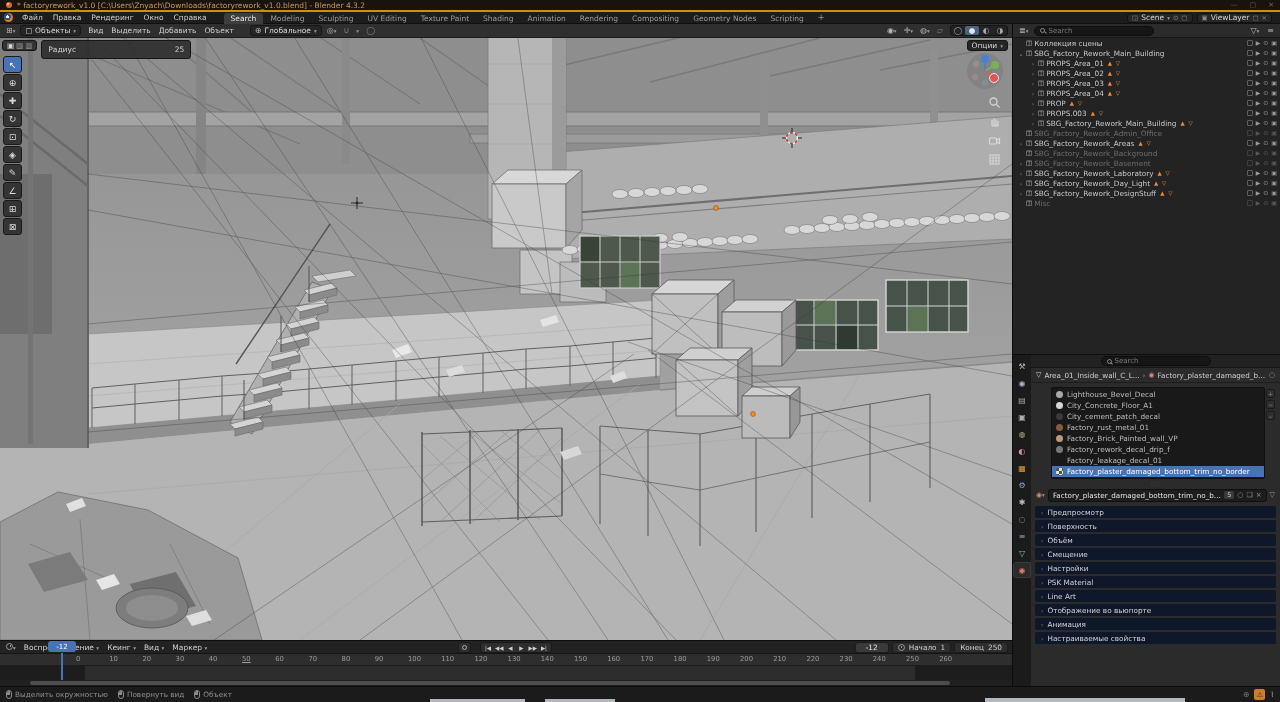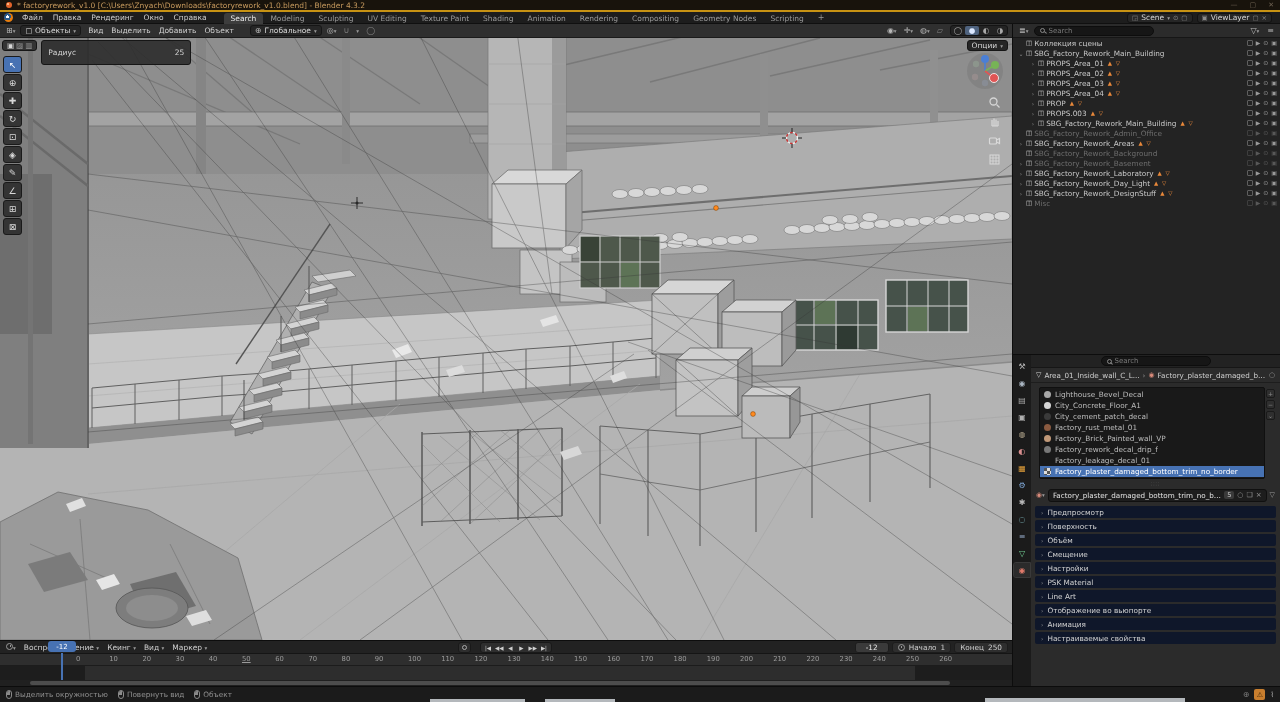--- a/index.html
+++ b/index.html
@@ -38,21 +38,21 @@
   .pill{display:flex;align-items:center;gap:3px;background:#262626;border:1px solid #161616;border-radius:3px;height:11px;padding:0 4px;font-size:7.5px;color:#d8d8d8}
   .pill .cube{color:#e0e0e0;font-size:7px}
   .caret{font-size:5.5px;color:#9a9a9a}
   .vmenu{padding:0 4px;font-size:7.5px;color:#d0d0d0}
   .hdr-ico{color:#b9b9b9;font-size:8px;padding:0 2px}
   .shade-group{margin-left:2px;display:flex;background:#232323;border:1px solid #141414;border-radius:3px;height:11px;align-items:center}
   .shade-btn{width:14px;text-align:center;font-size:7.5px;color:#a9a9a9}
   .shade-btn.active{background:#4f637f;color:#dce8ff;border-radius:2px}
   .toolrow{position:absolute;left:2px;top:16px;display:flex;gap:4px;z-index:5}
   .toolrow .pill{background:#2a2a2ae0}
-  .slider{display:flex;align-items:center;justify-content:space-between;width:150px;background:#2a2a2ae0;border:1px solid #161616;border-radius:3px;height:25px;padding:0 6px;font-size:7.5px;color:#d5d5d5}
+  .slider{display:flex;align-items:center;justify-content:space-between;width:150px;background:#2a2a2ae0;border:1px solid #161616;border-radius:3px;height:19px;padding:0 6px;font-size:7.5px;color:#d5d5d5}
   .opt-btn{position:absolute;right:4px;top:16px;z-index:5}
   .vtoolbar{position:absolute;left:3px;top:32px;width:19px;display:flex;flex-direction:column;gap:1px;z-index:5}
   .vtool{height:17px;background:#2e2e2ee6;border:1px solid #1a1a1a;border-radius:3px;display:flex;align-items:center;justify-content:center;color:#d8d8d8;font-size:9px}
   .vtool.active{background:#4772b3;color:#fff}
   .vp-overlay-text{position:absolute;left:95px;top:30px;z-index:4;color:#eeeeee;text-shadow:0 1px 1px rgba(0,0,0,.45);font-size:8px;line-height:12px}
   .gizmo{position:absolute;right:8px;top:28px;width:38px;height:38px;z-index:5}
   .navicons{position:absolute;right:11px;top:72px;display:flex;flex-direction:column;gap:6px;z-index:5;opacity:.85}
 
   
   .outliner{height:331px;background:#232323;border-bottom:1px solid #0d0d0d;overflow:hidden}
@@ -74,21 +74,21 @@
 
   
   .props{height:331px;background:#2b2b2b;display:flex}
   .ptabs{width:18px;background:#1b1b1b;display:flex;flex-direction:column;align-items:center;padding-top:4px;gap:3px}
   .ptab{width:16px;height:14px;display:flex;align-items:center;justify-content:center;font-size:8px;border-radius:2px 0 0 2px}
   .ptab.active{background:#2b2b2b;outline:1px solid #3a3a3a}
   .pcontent{flex:1;display:flex;flex-direction:column;overflow:hidden}
   .p-search-row{height:13px;display:flex;align-items:center;justify-content:center;gap:4px;background:#222;border-bottom:1px solid #161616}
   .breadcrumb{height:15px;display:flex;align-items:center;gap:3px;padding:0 5px;font-size:7.2px;color:#cfcfcf;border-bottom:1px solid #1d1d1d;white-space:nowrap}
   .bc-ico{font-size:7px}
-  .slotwrap{display:flex;margin:4px 4px 0 8px}
+  .slotwrap{display:flex;margin:4px 4px 0 20px}
   .slotlist{flex:1;background:#191919;border:1px solid #101010;border-radius:2px;padding:1px 0}
   .slot{height:11px;display:flex;align-items:center;gap:4px;padding:0 4px;font-size:7.3px;color:#bdbdbd;white-space:nowrap}
   .slot.sel{background:#4772b3;color:#fff}
   .slot-ico{width:7px;height:7px;border-radius:50%;flex:0 0 auto;background:transparent}
   .slot.checker .slot-ico{background:repeating-conic-gradient(#ddd 0 25%,#555 0 50%);background-size:6px 6px;border-radius:1px}
   .slot-side{width:11px;display:flex;flex-direction:column;align-items:center;gap:2px;padding-top:2px;color:#8a8a8a;font-size:6px}
   .slot-side .sbtn{width:9px;height:9px;background:#2f2f2f;border:1px solid #1a1a1a;border-radius:2px;display:flex;align-items:center;justify-content:center}
   .grip{height:8px;display:flex;align-items:center;justify-content:center;color:#555;font-size:6px;letter-spacing:1px}
   .dbrow{height:16px;display:flex;align-items:center;gap:3px;padding:0 5px}
   .db-name{flex:1;display:flex;align-items:center;gap:3px;background:#1d1d1d;border:1px solid #101010;border-radius:3px;height:13px;padding:0 4px;font-size:7.2px;color:#e2e2e2;white-space:nowrap;overflow:hidden}

